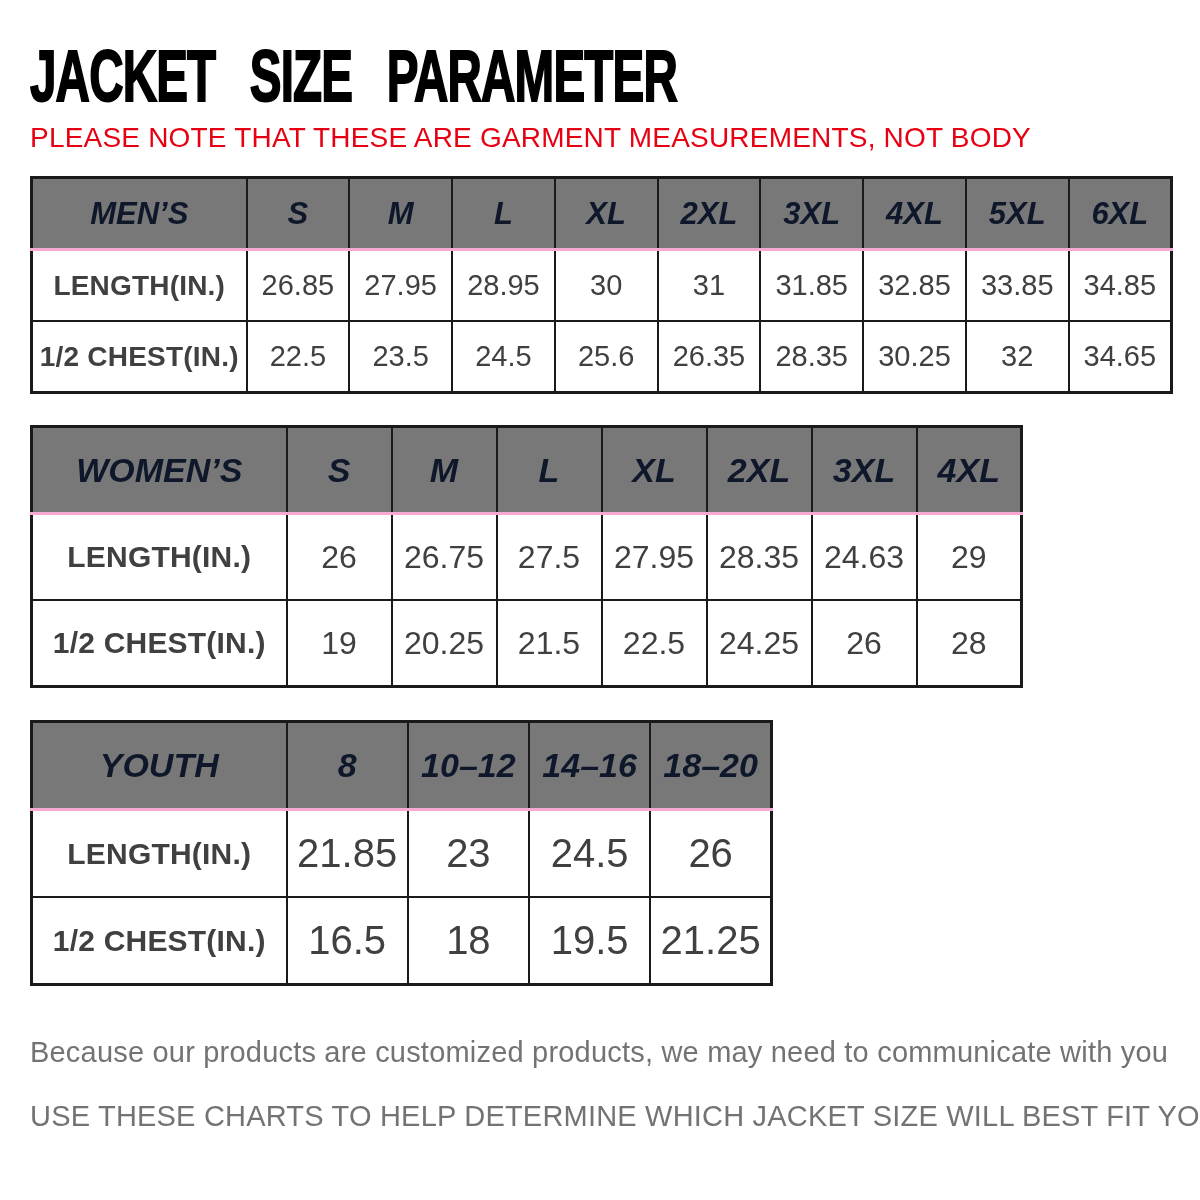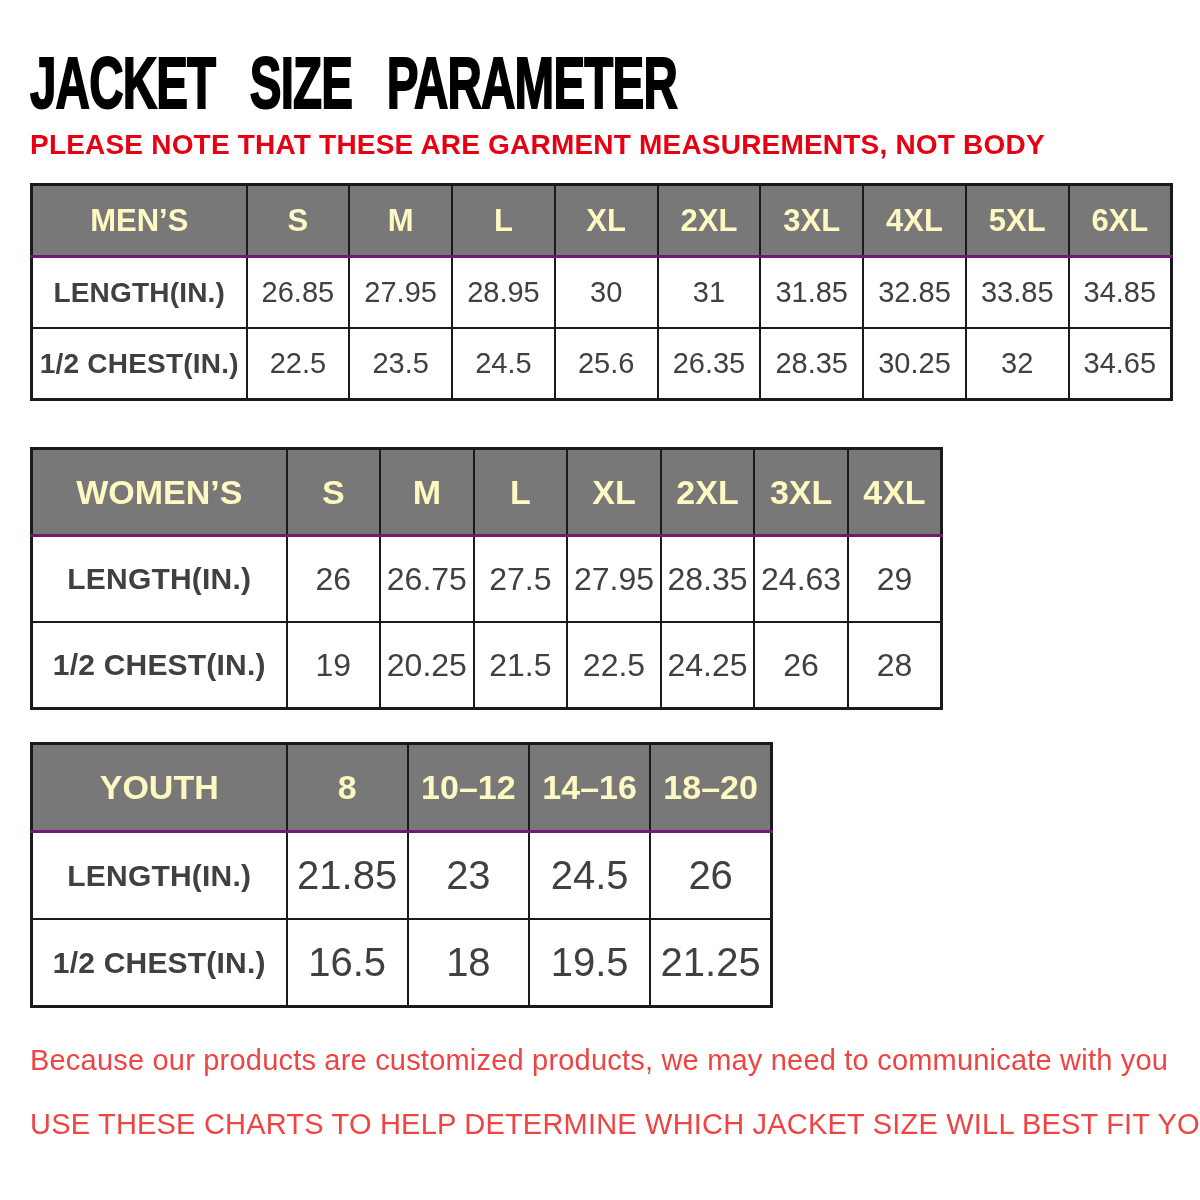--- a/index.html
+++ b/index.html
@@ -10,94 +10,94 @@
     background: #ffffff;
     font-family: "Liberation Sans", sans-serif;
     overflow: hidden;
   }
   .page {
     padding-left: 30px;
     padding-right: 24px;
   }
   
   .title-wrap {
-    padding-top: 20px;
+    padding-top: 33px;
     height: 88px;
-    margin-top: 20px;
   }
   .page-title {
     font-size: 56px;
     font-weight: 800;
     color: #000;
     letter-spacing: -1px;
     word-spacing: 26px;
     white-space: nowrap;
     -webkit-text-stroke: 1.5px #000;
     transform: scale(0.85, 1.3);
     transform-origin: left top;
   }
   
   .note {
     color: #e60012;
     font-size: 28px;
     line-height: 34px;
-    font-weight: 700;
+    font-weight: 400;
     letter-spacing: 0.2px;
   }
   
   table.size-table {
     border-collapse: collapse;
     table-layout: fixed;
     border: 3px solid #1a1a1a;
     background: #fff;
   }
   table.size-table th,
   table.size-table td {
     border: 2px solid #1a1a1a;
     text-align: center;
     vertical-align: middle;
     padding: 0;
     overflow: hidden;
   }
   table.size-table thead th {
     background: #787878;
-    color: #fef9c3;
+    color: #0f172a;
     font-weight: 700;
-    border-bottom: 3px solid #701a75;
+    border-bottom: 3px solid #f9a8d4;
+    font-style: italic;
   }
   table.size-table td {
     color: #404040;
     font-weight: 400;
   }
   table.size-table td.row-label {
     font-weight: 700;
     letter-spacing: 0.2px;
   }
   
   #mens-table { width: 1143px; margin-top: 21px; }
   #mens-table col.first-col { width: 215px; }
   #mens-table thead th { height: 69px; font-size: 31px; }
   #mens-table td { height: 69px; font-size: 29px; }
   #mens-table td.row-label { font-size: 28px; }
   
-  #womens-table { width: 913px; margin-top: 46px; }
+  #womens-table { width: 993px; margin-top: 31px; }
   #womens-table col.first-col { width: 255px; }
   #womens-table thead th { height: 84px; font-size: 34px; }
   #womens-table td { height: 84px; font-size: 32px; }
   #womens-table td.row-label { font-size: 30px; }
   
   #youth-table { width: 743px; margin-top: 32px; }
   #youth-table col.first-col { width: 255px; }
   #youth-table thead th { height: 85px; font-size: 34px; }
   #youth-table td { height: 85px; font-size: 40px; }
   #youth-table td.row-label { font-size: 30px; }
   
   .footer {
-    margin-top: 30px;
-    color: #ef4444;
+    margin-top: 44px;
+    color: #737373;
   }
   .footer .para-line {
     font-size: 29px;
     line-height: 45px;
     white-space: nowrap;
     letter-spacing: 0.2px;
   }
   .footer .closing-line {
     margin-top: 21px;
     font-size: 29px;

